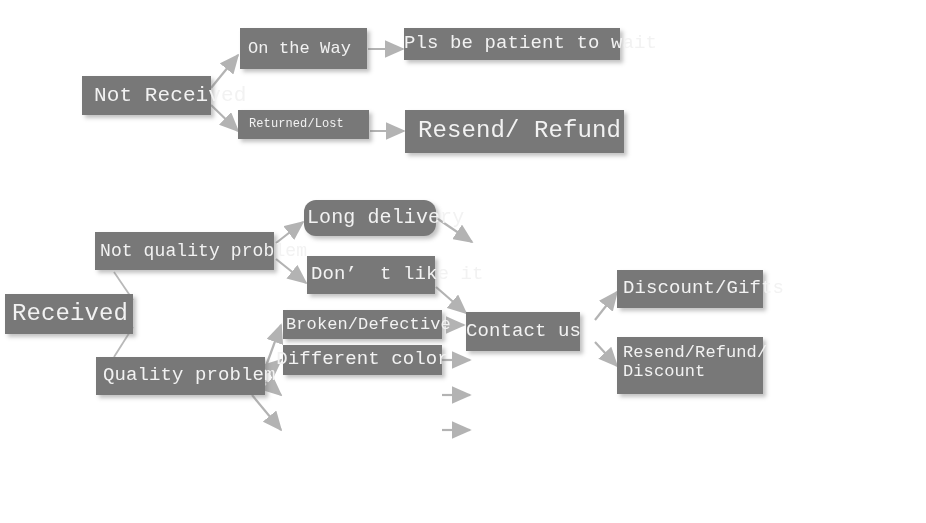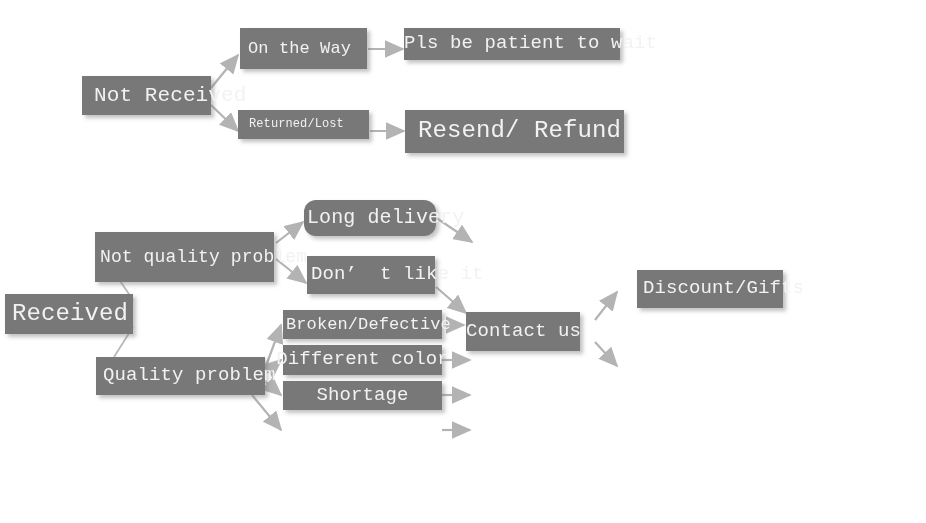--- a/index.html
+++ b/index.html
@@ -100,33 +100,34 @@
   <div class="node left" style="left:240px; top:28px; width:127px; height:41px; padding-left:8px; font-size:17px;">On the Way</div>
 
   <div class="node left" style="left:404px; top:28px; width:216px; height:32px; font-size:19px;">Pls be patient to wait</div>
 
   <div class="node left" style="left:238px; top:110px; width:131px; height:29px; padding-left:11px; font-size:12px;">Returned/Lost</div>
 
   <div class="node left" style="left:405px; top:110px; width:219px; height:43px; padding-left:13px; font-size:24px;">Resend/ Refund</div>
 
   <div class="node left" style="left:5px; top:294px; width:128px; height:40px; padding-left:7px; font-size:24px;">Received</div>
 
-  <div class="node left" style="left:95px; top:232px; width:179px; height:50px; padding-left:5px; font-size:18px;">Not quality problem</div>
+  <div class="node left" style="left:95px; top:232px; width:179px; height:38px; padding-left:5px; font-size:18px;">Not quality problem</div>
 
   <div class="node left" style="left:96px; top:357px; width:169px; height:38px; padding-left:7px; font-size:19px;">Quality problem</div>
 
   <div class="node left" style="left:304px; top:200px; width:132px; height:36px; padding-left:3px; font-size:20px;border-radius:12px;">Long delivery</div>
 
   <div class="node left" style="left:307px; top:256px; width:128px; height:38px; padding-left:4px; font-size:19px;">Don’  t like it</div>
 
   <div class="node left" style="left:283px; top:310px; width:159px; height:29px; padding-left:3px; font-size:17px;">Broken/Defective</div>
 
   <div class="node center" style="left:283px; top:345px; width:159px; height:30px; font-size:19px;">Different color</div>
 
-  <div class="node center" style="left:283px; top:381px; width:159px; height:29px; font-size:19px;">Shortage</div>
 
 
   <div class="node left" style="left:466px; top:312px; width:114px; height:39px; font-size:19px;">Contact us</div>
 
-  <div class="node left" style="left:617px; top:270px; width:146px; height:38px; padding-left:6px; font-size:19px;margin-left:20px;">Discount/Gifts</div>
+  <div class="node left" style="left:617px; top:270px; width:146px; height:38px; padding-left:6px; font-size:19px;">Discount/Gifts</div>
 
+  <div class="node multiline" style="left:617px; top:337px; width:146px; height:57px; padding:6px 0 0 6px; font-size:17px;">Resend/Refund/
+Discount</div>
 
 </div>
 
 </body></html>

